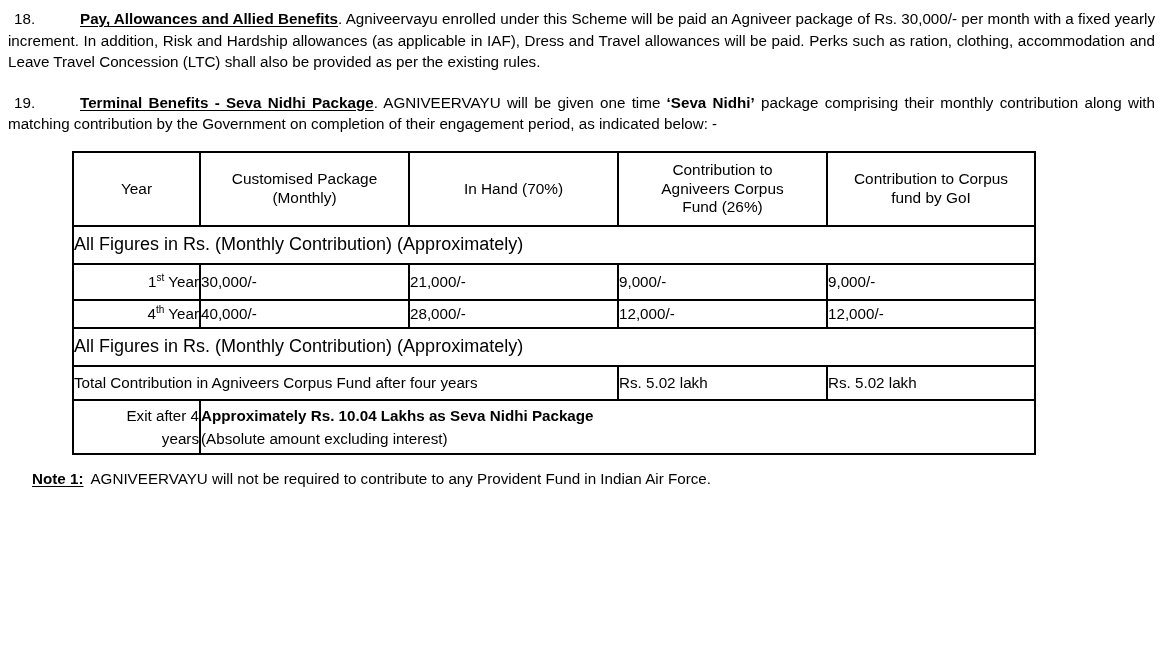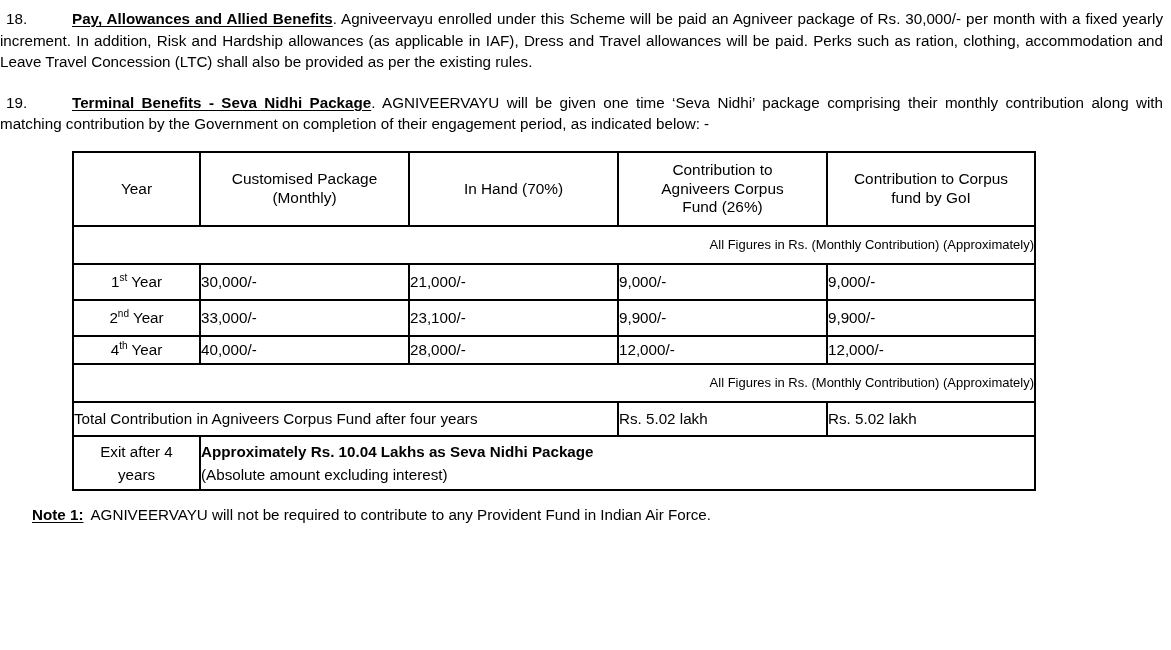--- a/index.html
+++ b/index.html
@@ -22,38 +22,38 @@
     position: relative;
     width: 1171px;
     height: 650px;
     padding: 0;
     box-sizing: border-box;
   }
 
   
   .para {
     position: relative;
-    margin: 0;
+    margin: 8px;
     padding: 0 8px 0 0;
     text-align: justify;
   }
   .para-18 { margin-top: 8px; }
   .para-19 { margin-top: 19px; }
 
   .para .num {
     display: inline-block;
     width: 72px;
     text-indent: 6px;
   }
   .lead {
     font-weight: bold;
     text-decoration: underline;
     text-underline-offset: 2px;
   }
-  .b { font-weight: normal; }
+  .b { font-weight: bold; }
 
   
   .tbl-wrap {
     margin-top: 16px;
     padding-left: 72px;
   }
   table.seva {
     border-collapse: collapse;
     width: 962px;
     table-layout: fixed;
@@ -67,28 +67,28 @@
   }
   .hdr-cell {
     text-align: center;
     font-weight: bold;
     height: 72px;
     line-height: 1.22;
     padding: 2px 4px;
     font-size: 15.4px;
   }
   .band {
+    text-align: left;
+    font-weight: bold;
+    height: 36px;
+    font-size: 18px;
+    padding: 2px 4px;
+  }
+  .yr-cell {
     text-align: right;
-    font-weight: bold;
-    height: 36px;
-    font-size: 13px;
-    padding: 2px 4px;
-  }
-  .yr-cell {
-    text-align: center;
     padding: 2px 0 2px 12px;
     height: 34px;
     margin-left: 20px;
   }
   .yr-cell sup {
     font-size: 0.66em;
     vertical-align: super;
     line-height: 0;
   }
   .num-cell {
@@ -102,21 +102,21 @@
     padding: 4px 0 4px 12px;
     height: 32px;
   }
   .total-val {
     text-align: left;
     padding: 4px 0 4px 10px;
     height: 32px;
     border-radius: 11px;
   }
   .exit-label {
-    text-align: center;
+    text-align: right;
     padding: 6px 0 6px 12px;
     height: 52px;
     vertical-align: top;
     line-height: 1.52;
   }
   .exit-body {
     text-align: left;
     padding: 6px 0 6px 12px;
     height: 52px;
     vertical-align: top;
@@ -191,27 +191,20 @@
         </tr>
 
         <tr>
           <td class="yr-cell"><span>1</span><sup>st</sup> <span>Year</span></td>
           <td class="num-cell">30,000/-</td>
           <td class="num-cell">21,000/-</td>
           <td class="num-cell">9,000/-</td>
           <td class="num-cell">9,000/-</td>
         </tr>
 
-        <tr>
-          <td class="yr-cell"><span>2</span><sup>nd</sup> <span>Year</span></td>
-          <td class="num-cell">33,000/-</td>
-          <td class="num-cell">23,100/-</td>
-          <td class="num-cell">9,900/-</td>
-          <td class="num-cell">9,900/-</td>
-        </tr>
 
 
         <tr class="row-tight">
           <td class="yr-cell"><span>4</span><sup>th</sup> <span>Year</span></td>
           <td class="num-cell">40,000/-</td>
           <td class="num-cell">28,000/-</td>
           <td class="num-cell">12,000/-</td>
           <td class="num-cell">12,000/-</td>
         </tr>
 

